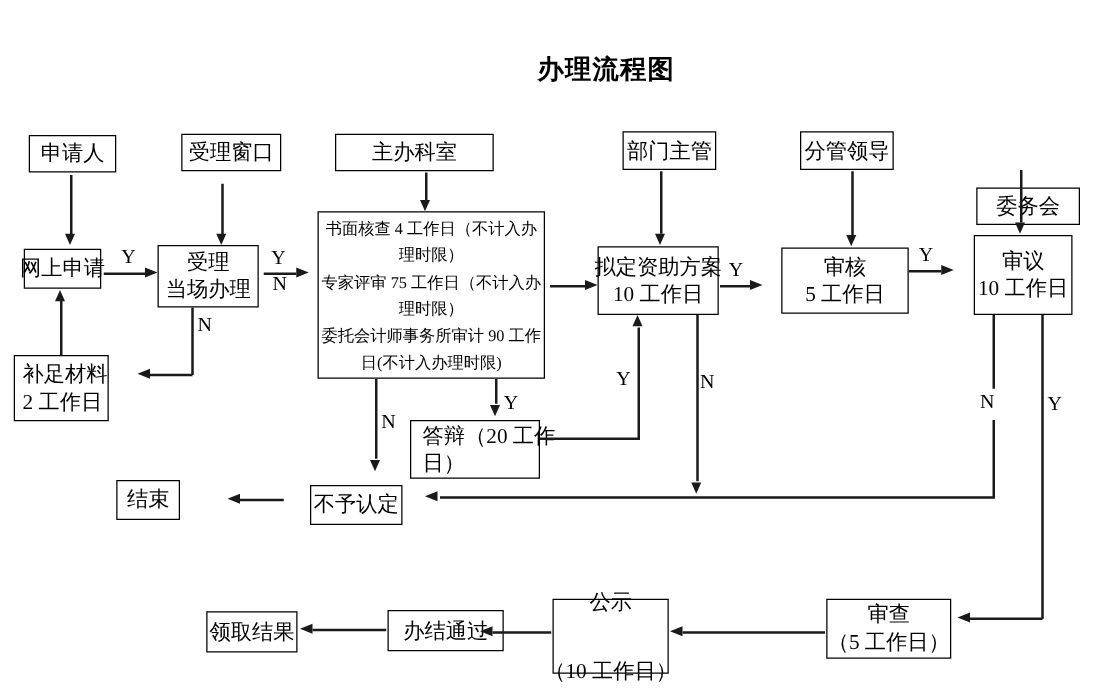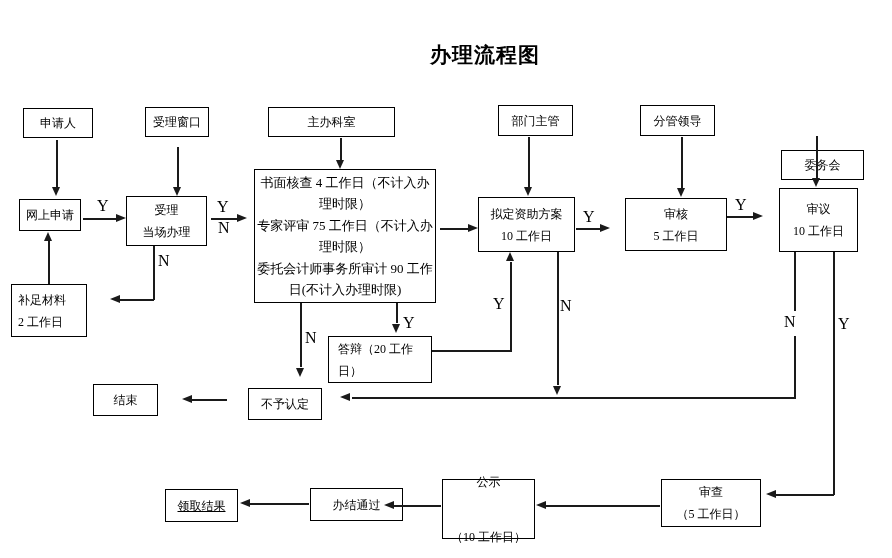--- a/index.html
+++ b/index.html
@@ -6,21 +6,21 @@
   #canvas{
     position:relative;width:892px;height:558px;background:#fff;overflow:hidden;
     font-family:"Liberation Serif","DejaVu Serif",serif;color:#000;
   }
   .title{
     position:absolute;font-weight:bold;font-size:21px;letter-spacing:1px;white-space:nowrap;
   }
   .box{
     position:absolute;box-sizing:border-box;border:1.5px solid #000;background:#fff;
     display:flex;flex-direction:column;align-items:center;justify-content:center;
-    font-size:12px;line-height:22px;text-align:center;white-space:nowrap;
+    font-size:17px;line-height:22px;text-align:center;white-space:nowrap;
   }
   .box.left{align-items:flex-start;text-align:left;}
   .proc{font-size:13px;line-height:21.5px;padding:0 1px;}
   .hline,.vline{position:absolute;background:#1a1a1a;}
   .hline{height:1.5px;}
   .vline{width:1.5px;}
   .ah{position:absolute;width:0;height:0;border-style:solid;border-color:transparent;}
   .ah-down{border-width:9px 4.5px 0 4.5px;border-top-color:#1a1a1a;}
   .ah-up{border-width:0 4.5px 9px 4.5px;border-bottom-color:#1a1a1a;}
   .ah-left{border-width:4.5px 10px 4.5px 0;border-right-color:#1a1a1a;}
@@ -30,21 +30,21 @@
 </head>
 <body>
 
 <div id="canvas">
 
   <div class="title" style="left:430px;top:41px;">办理流程图</div>
 
   <div class="box" style="left:23px;top:108px;width:70px;height:30px;">
       <div>申请人</div>
     </div>
-  <div class="box" style="left:145px;top:107px;width:64px;height:30px;">
+  <div class="box" style="left:145px;top:107px;width:80px;height:30px;">
       <div>受理窗口</div>
     </div>
   <div class="box" style="left:268px;top:107px;width:127px;height:30px;">
       <div>主办科室</div>
     </div>
   <div class="box" style="left:498px;top:105px;width:75px;height:31px;">
       <div>部门主管</div>
     </div>
   <div class="box" style="left:640px;top:105px;width:75px;height:31px;">
       <div>分管领导</div>
@@ -85,35 +85,35 @@
     <div>补足材料</div>
     <div>2 工作日</div>
   </div>
   <div class="box left" style="left:328px;top:336px;width:104px;height:47px;padding-left:9px;">
     <div>答辩（20 工作</div>
     <div>日）</div>
   </div>
   <div class="box" style="left:248px;top:388px;width:74px;height:32px;">
       <div>不予认定</div>
     </div>
-  <div class="box" style="left:93px;top:384px;width:65px;height:32px;">
+  <div class="box" style="left:93px;top:384px;width:51px;height:32px;">
       <div>结束</div>
     </div>
   <div class="box" style="left:442px;top:479px;width:93px;height:60px;gap:33px;">
     <div>公示</div>
     <div>（10 工作日）</div>
   </div>
   <div class="box" style="left:661px;top:479px;width:100px;height:48px;">
     <div>审查</div>
     <div>（5 工作日）</div>
   </div>
   <div class="box" style="left:310px;top:488px;width:93px;height:33px;">
       <div>办结通过</div>
     </div>
-  <div class="box" style="left:165px;top:489px;width:73px;height:33px;text-decoration:underline;">
+  <div class="box" style="left:165px;top:489px;width:73px;height:33px;">
       <div>领取结果</div>
     </div>
 
   <div class="vline" style="left:56px;top:140px;height:48px;"></div>
   <div class="ah ah-down" style="left:52px;top:187px;"></div>
   <div class="vline" style="left:177px;top:147px;height:41px;"></div>
   <div class="ah ah-down" style="left:173px;top:187px;"></div>
   <div class="vline" style="left:340px;top:138px;height:23px;"></div>
   <div class="ah ah-down" style="left:336px;top:160px;"></div>
   <div class="vline" style="left:528px;top:137px;height:50px;"></div>

